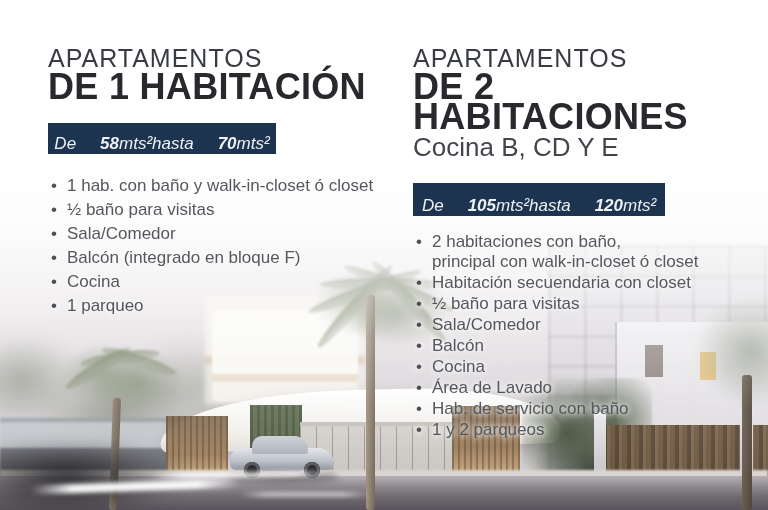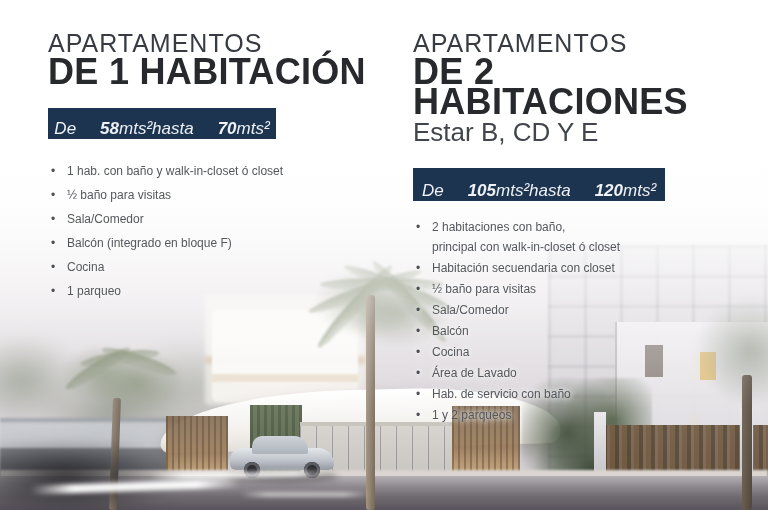--- a/index.html
+++ b/index.html
@@ -109,32 +109,32 @@
     background:linear-gradient(90deg, rgba(255,255,255,0), rgba(255,255,255,.95) 20% 80%, rgba(255,255,255,0));}
   .sk1{left:30px;top:482px;width:210px;height:9px;transform:rotate(-2deg);}
   .sk2{left:150px;top:472px;width:180px;height:6px;transform:rotate(-1deg);opacity:.8;}
   .sk3{left:240px;top:492px;width:130px;height:5px;opacity:.6;}
   .haze{inset:0;
     background:linear-gradient(180deg,
       rgba(255,255,255,1) 0%, rgba(255,255,255,1) 30%,
       rgba(255,255,255,.85) 42%, rgba(255,255,255,.55) 54%,
       rgba(255,255,255,.28) 66%, rgba(255,255,255,.08) 80%, rgba(255,255,255,0) 100%);}
   
-  .col{position:absolute;top:29px;width:345px;z-index:2;}
+  .col{position:absolute;top:44px;width:345px;z-index:2;}
   .col-left{left:48px;}
   .col-right{left:413px;}
   .title{font-size:25px;line-height:28px;letter-spacing:1px;font-weight:400;color:var(--heading,#383c42);}
   .subtitle{font-size:36px;line-height:30px;letter-spacing:.3px;font-weight:700;color:var(--subheading,#27292d);}
   .blocks{font-size:26px;line-height:30px;font-weight:400;color:var(--block-line,#42464c);}
   .badge{margin-top:21px;height:31px;display:flex;align-items:flex-end;justify-content:center;
     font-style:italic;font-size:17px;color:var(--badge-text,#eef1f5);background:var(--badge-bg,#1d3450);}
   .col-left .badge{width:228px;}
   .col-right .badge{width:252px;height:33px;}
   .badge .b{font-weight:700;margin-left:24px;}
-  .features{list-style:none;margin:22px 0 0 0;padding:0;font-size:12px;color:var(--body-text,#54575c);}
+  .features{list-style:none;margin:22px 0 0 0;padding:0;font-size:17px;color:var(--body-text,#54575c);}
   .col-right .features{margin-top:16px;}
   .feature{position:relative;padding-left:19px;line-height:20px;margin-bottom:4px;white-space:pre-line;
     text-shadow:0 1px 6px rgba(255,255,255,.9), 0 -1px 6px rgba(255,255,255,.9);}
   .col-right .feature{margin-bottom:1px;}
   .feature::before{content:"\2022";position:absolute;left:3px;color:#4c4f55;}
 </style>
 </head>
 <body>
 
 <div class="canvas">
@@ -208,21 +208,21 @@
         <li class="feature">Sala/Comedor</li>
         <li class="feature">Balcón (integrado en bloque F)</li>
         <li class="feature">Cocina</li>
         <li class="feature">1 parqueo</li>
       </ul>
   </div>
 
   <div class="col col-right">
     <div class="title">APARTAMENTOS</div>
     <div class="subtitle">DE 2 HABITACIONES</div>
-    <div class="blocks">Estar B, CD Y E</div>
+    <div class="blocks">Cocina B, CD Y E</div>
     <div class="badge">
         <span>De </span>
         <span class="b">105</span>
         <span>mts²</span>
         <span> hasta </span>
         <span class="b">120</span>
         <span>mts²</span>
       </div>
     <ul class="features">
         <li class="feature">2 habitaciones con baño,

